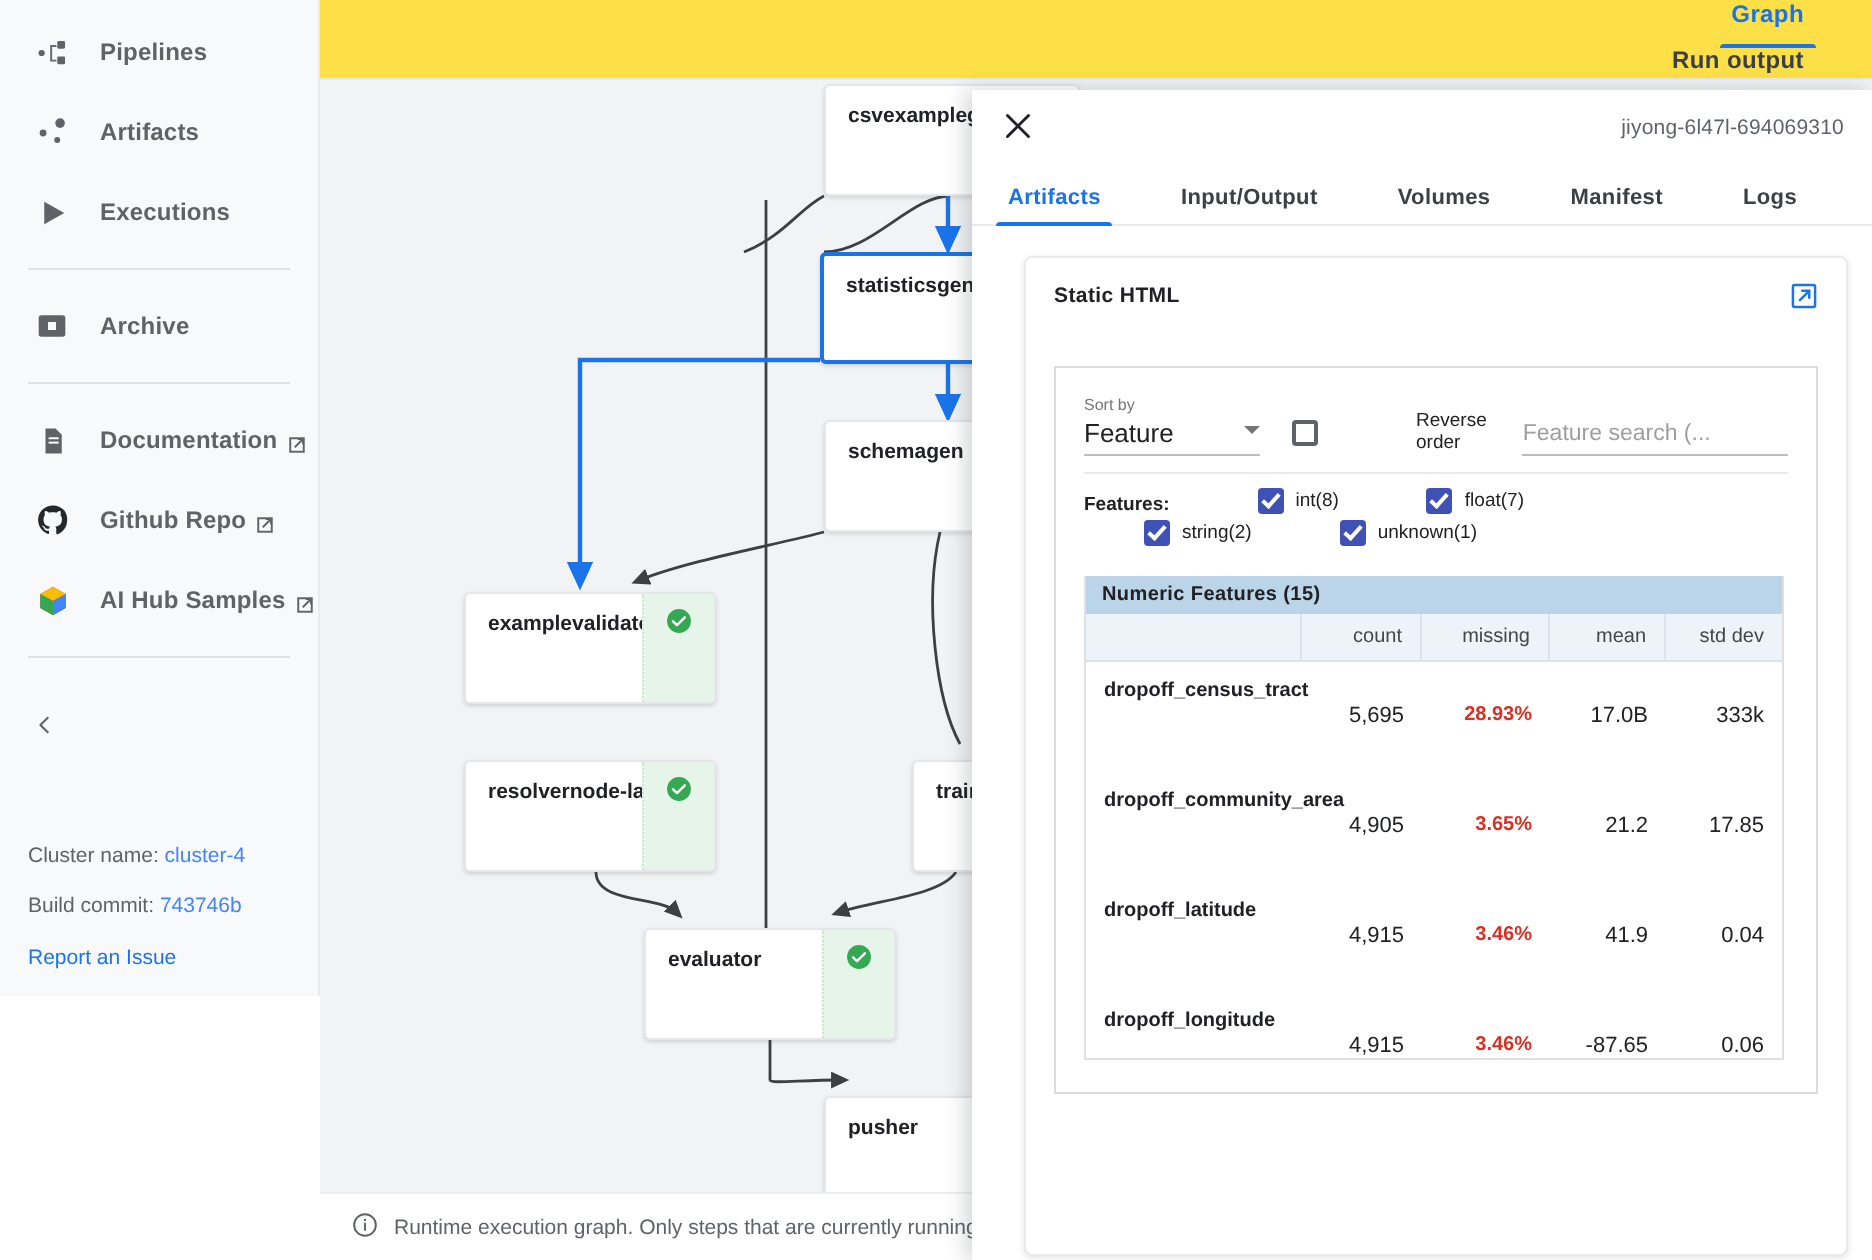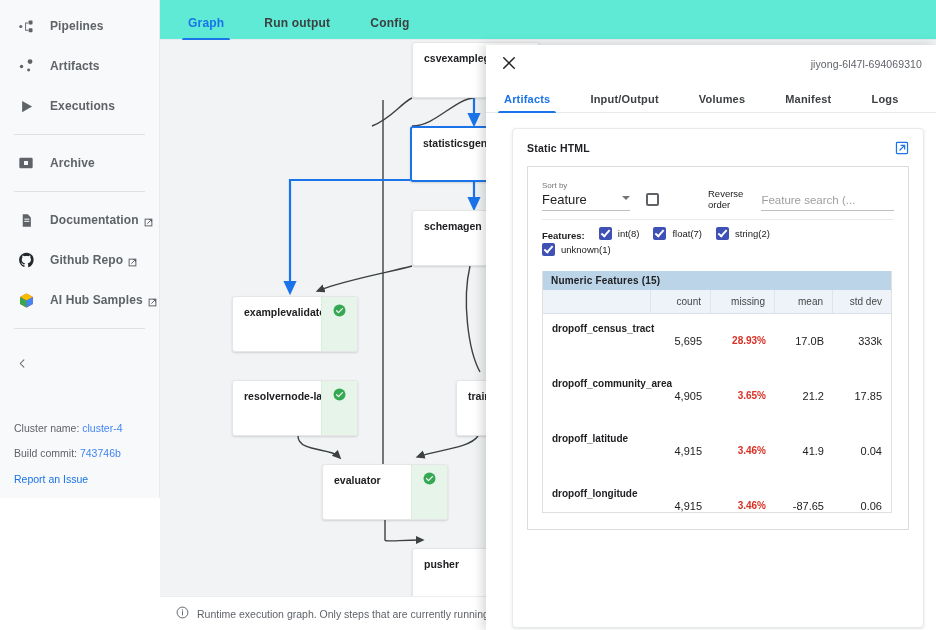--- a/index.html
+++ b/index.html
@@ -86,22 +86,23 @@
     position: relative;
     height: 630px;
     background: #ffffff;
     overflow: hidden;
   }
   #tabbar {
     height: 40px;
     display: flex;
     align-items: flex-end;
     padding-left: 22px;
-    background: #5eead4;
+    background: #fde047;
     border-bottom: 1px solid #e8eaed;
+    flex-direction: column;
   }
   .tab {
     font-size: 12px;
     font-weight: bold;
     color: #3c4043;
     padding: 0 6px 9px 6px;
     margin-right: 28px;
     cursor: pointer;
     position: relative;
     letter-spacing: .2px;
@@ -231,21 +232,21 @@
     border-radius: 4px;
     box-shadow: 0 1px 3px rgba(60,64,67,.14);
     padding: 12px 14px 14px 14px;
     height: 500px;
     overflow: hidden;
     position: relative;
   }
   .viewer-head {
     display: flex;
     align-items: center;
-    margin-bottom: 11px;
+    margin-bottom: 28px;
     justify-content: center;
   }
   .viewer-title {
     font-size: 10.5px;
     font-weight: bold;
     color: #202124;
     letter-spacing: .2px;
   }
   .popout { margin-left: auto; cursor: pointer; width: 14px; height: 14px; }
   .iframe-box {
@@ -327,20 +328,21 @@
   }
   .features-row .flabel {
     font-weight: bold;
     margin-right: 14px;
   }
   .fchk {
     display: flex;
     align-items: center;
     margin-right: 14px;
     margin-bottom: 3px;
+    margin-left: 30px;
   }
   .cb-on {
     width: 13px; height: 13px;
     background: #3f51b5;
     border-radius: 2px;
     margin-right: 6px;
     flex: 0 0 13px;
     position: relative;
   }
   .cb-on::after {

